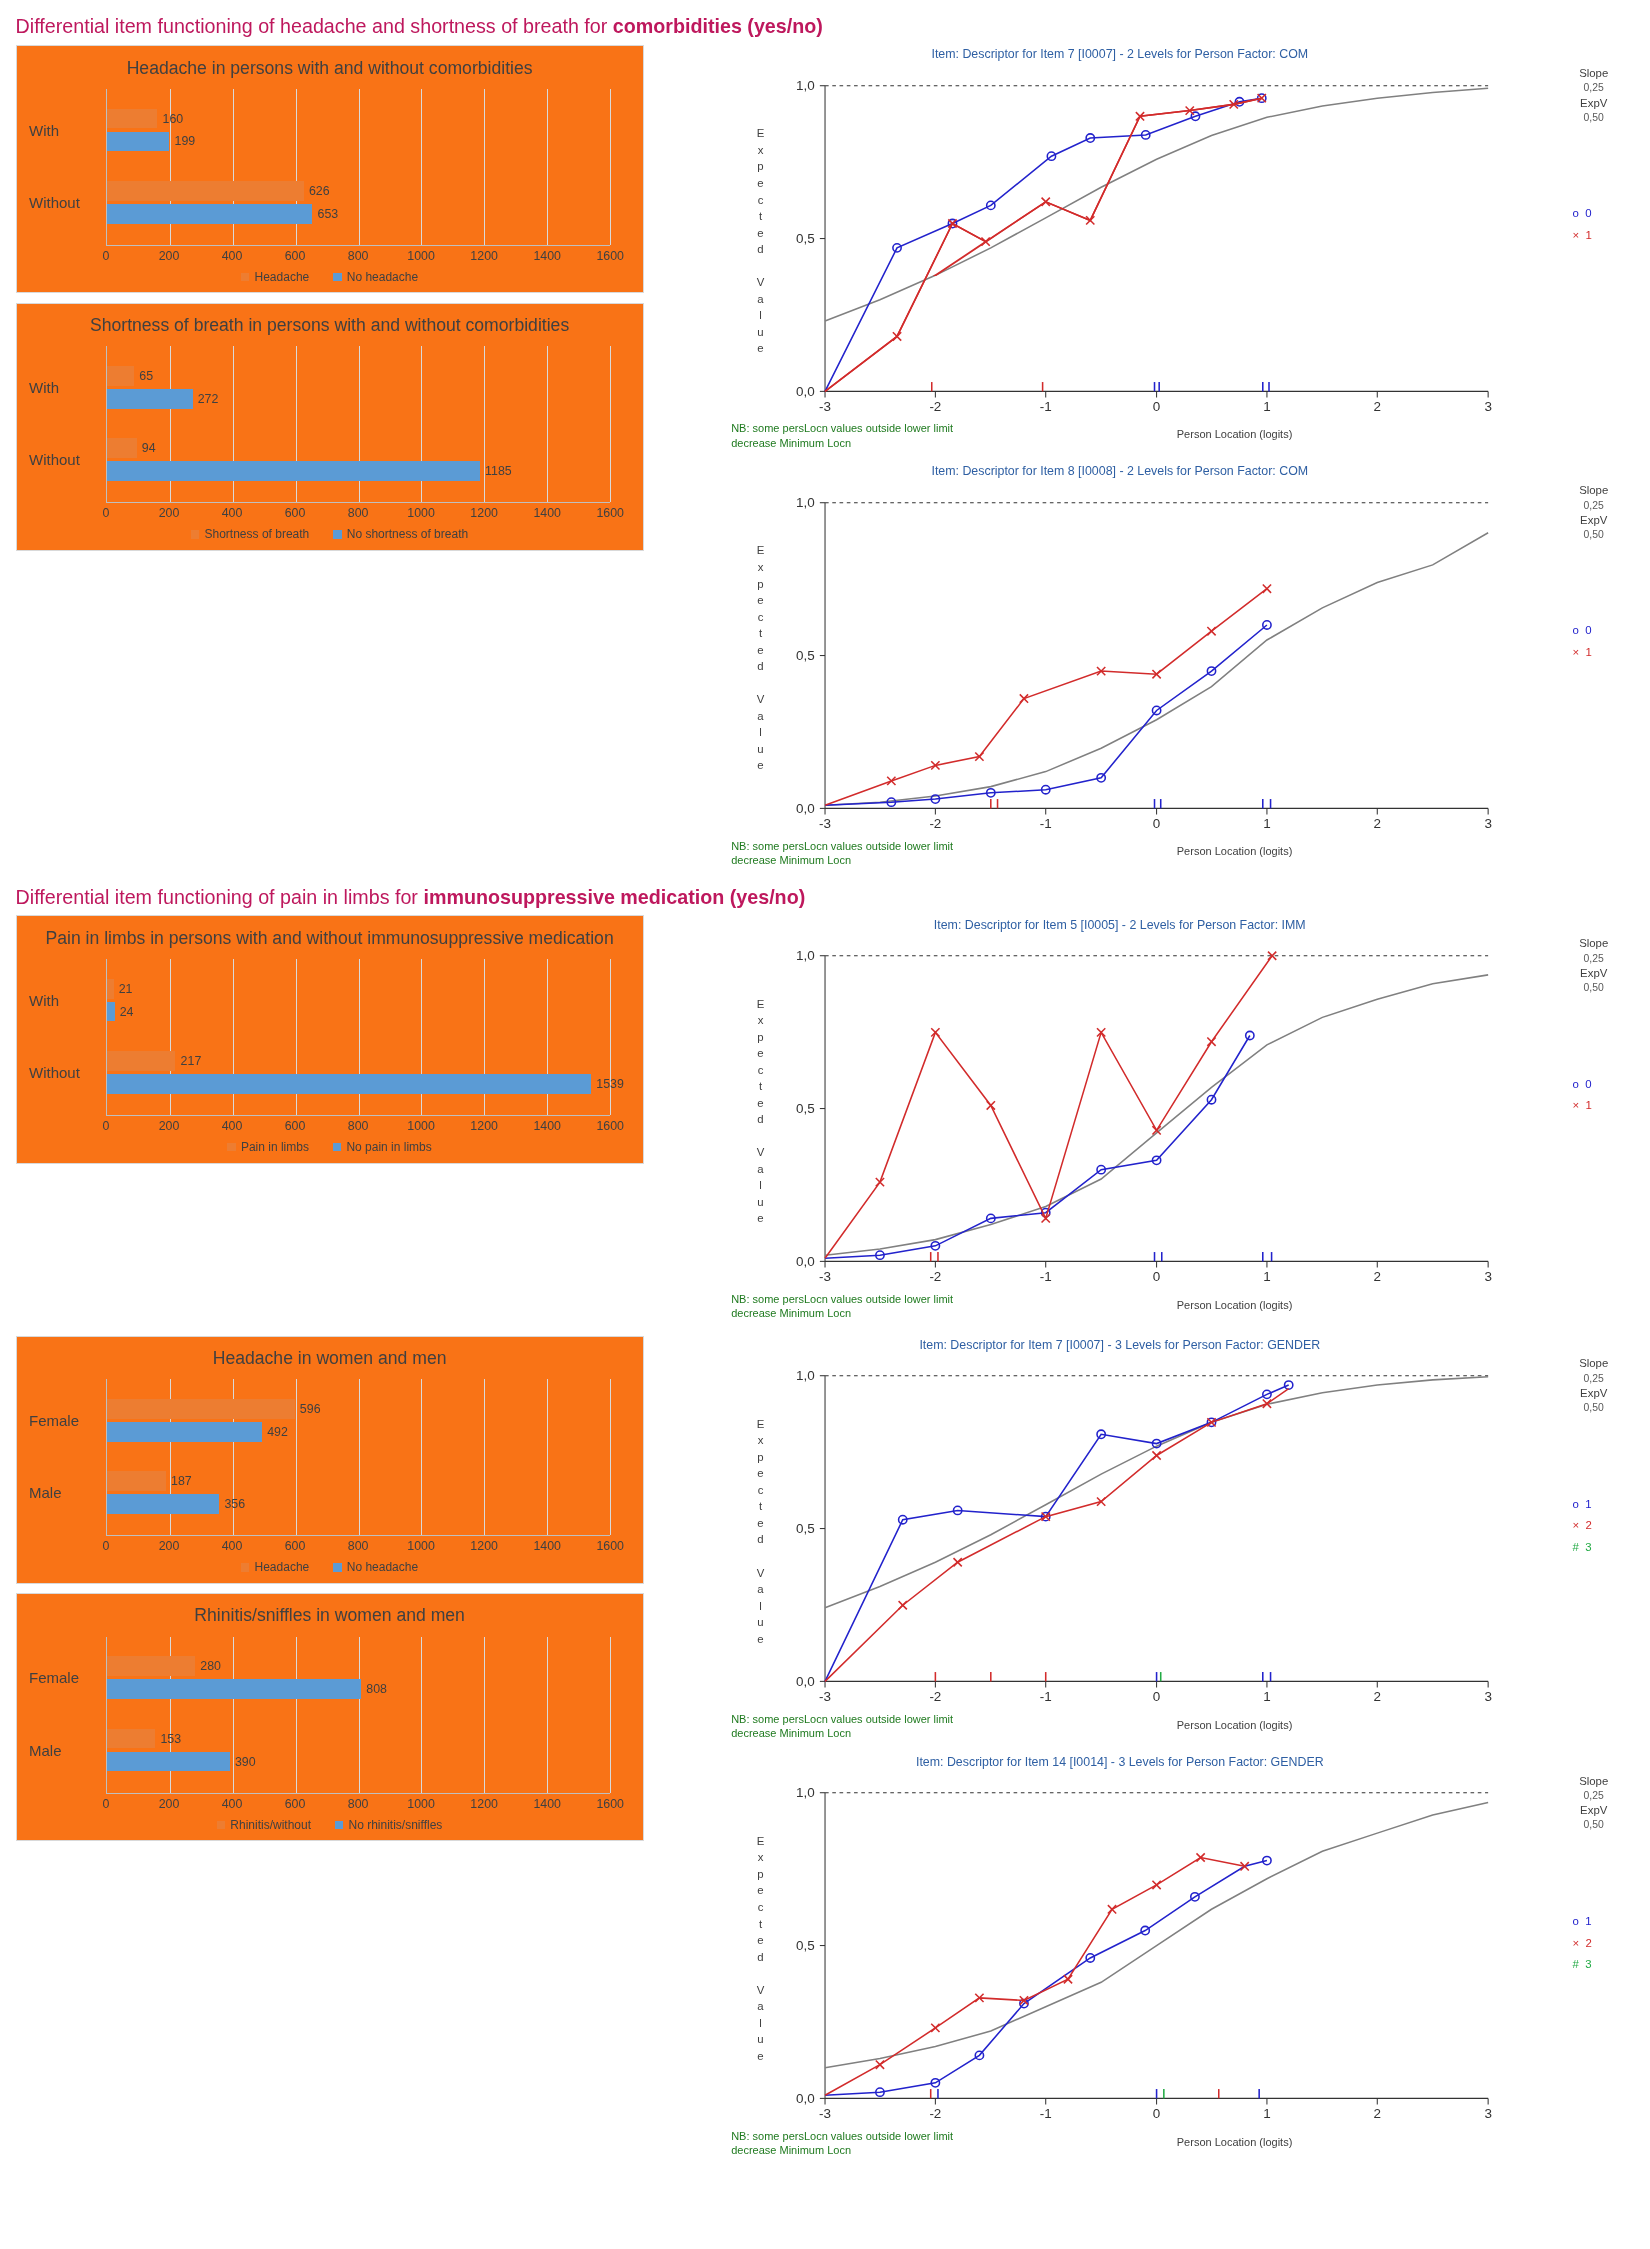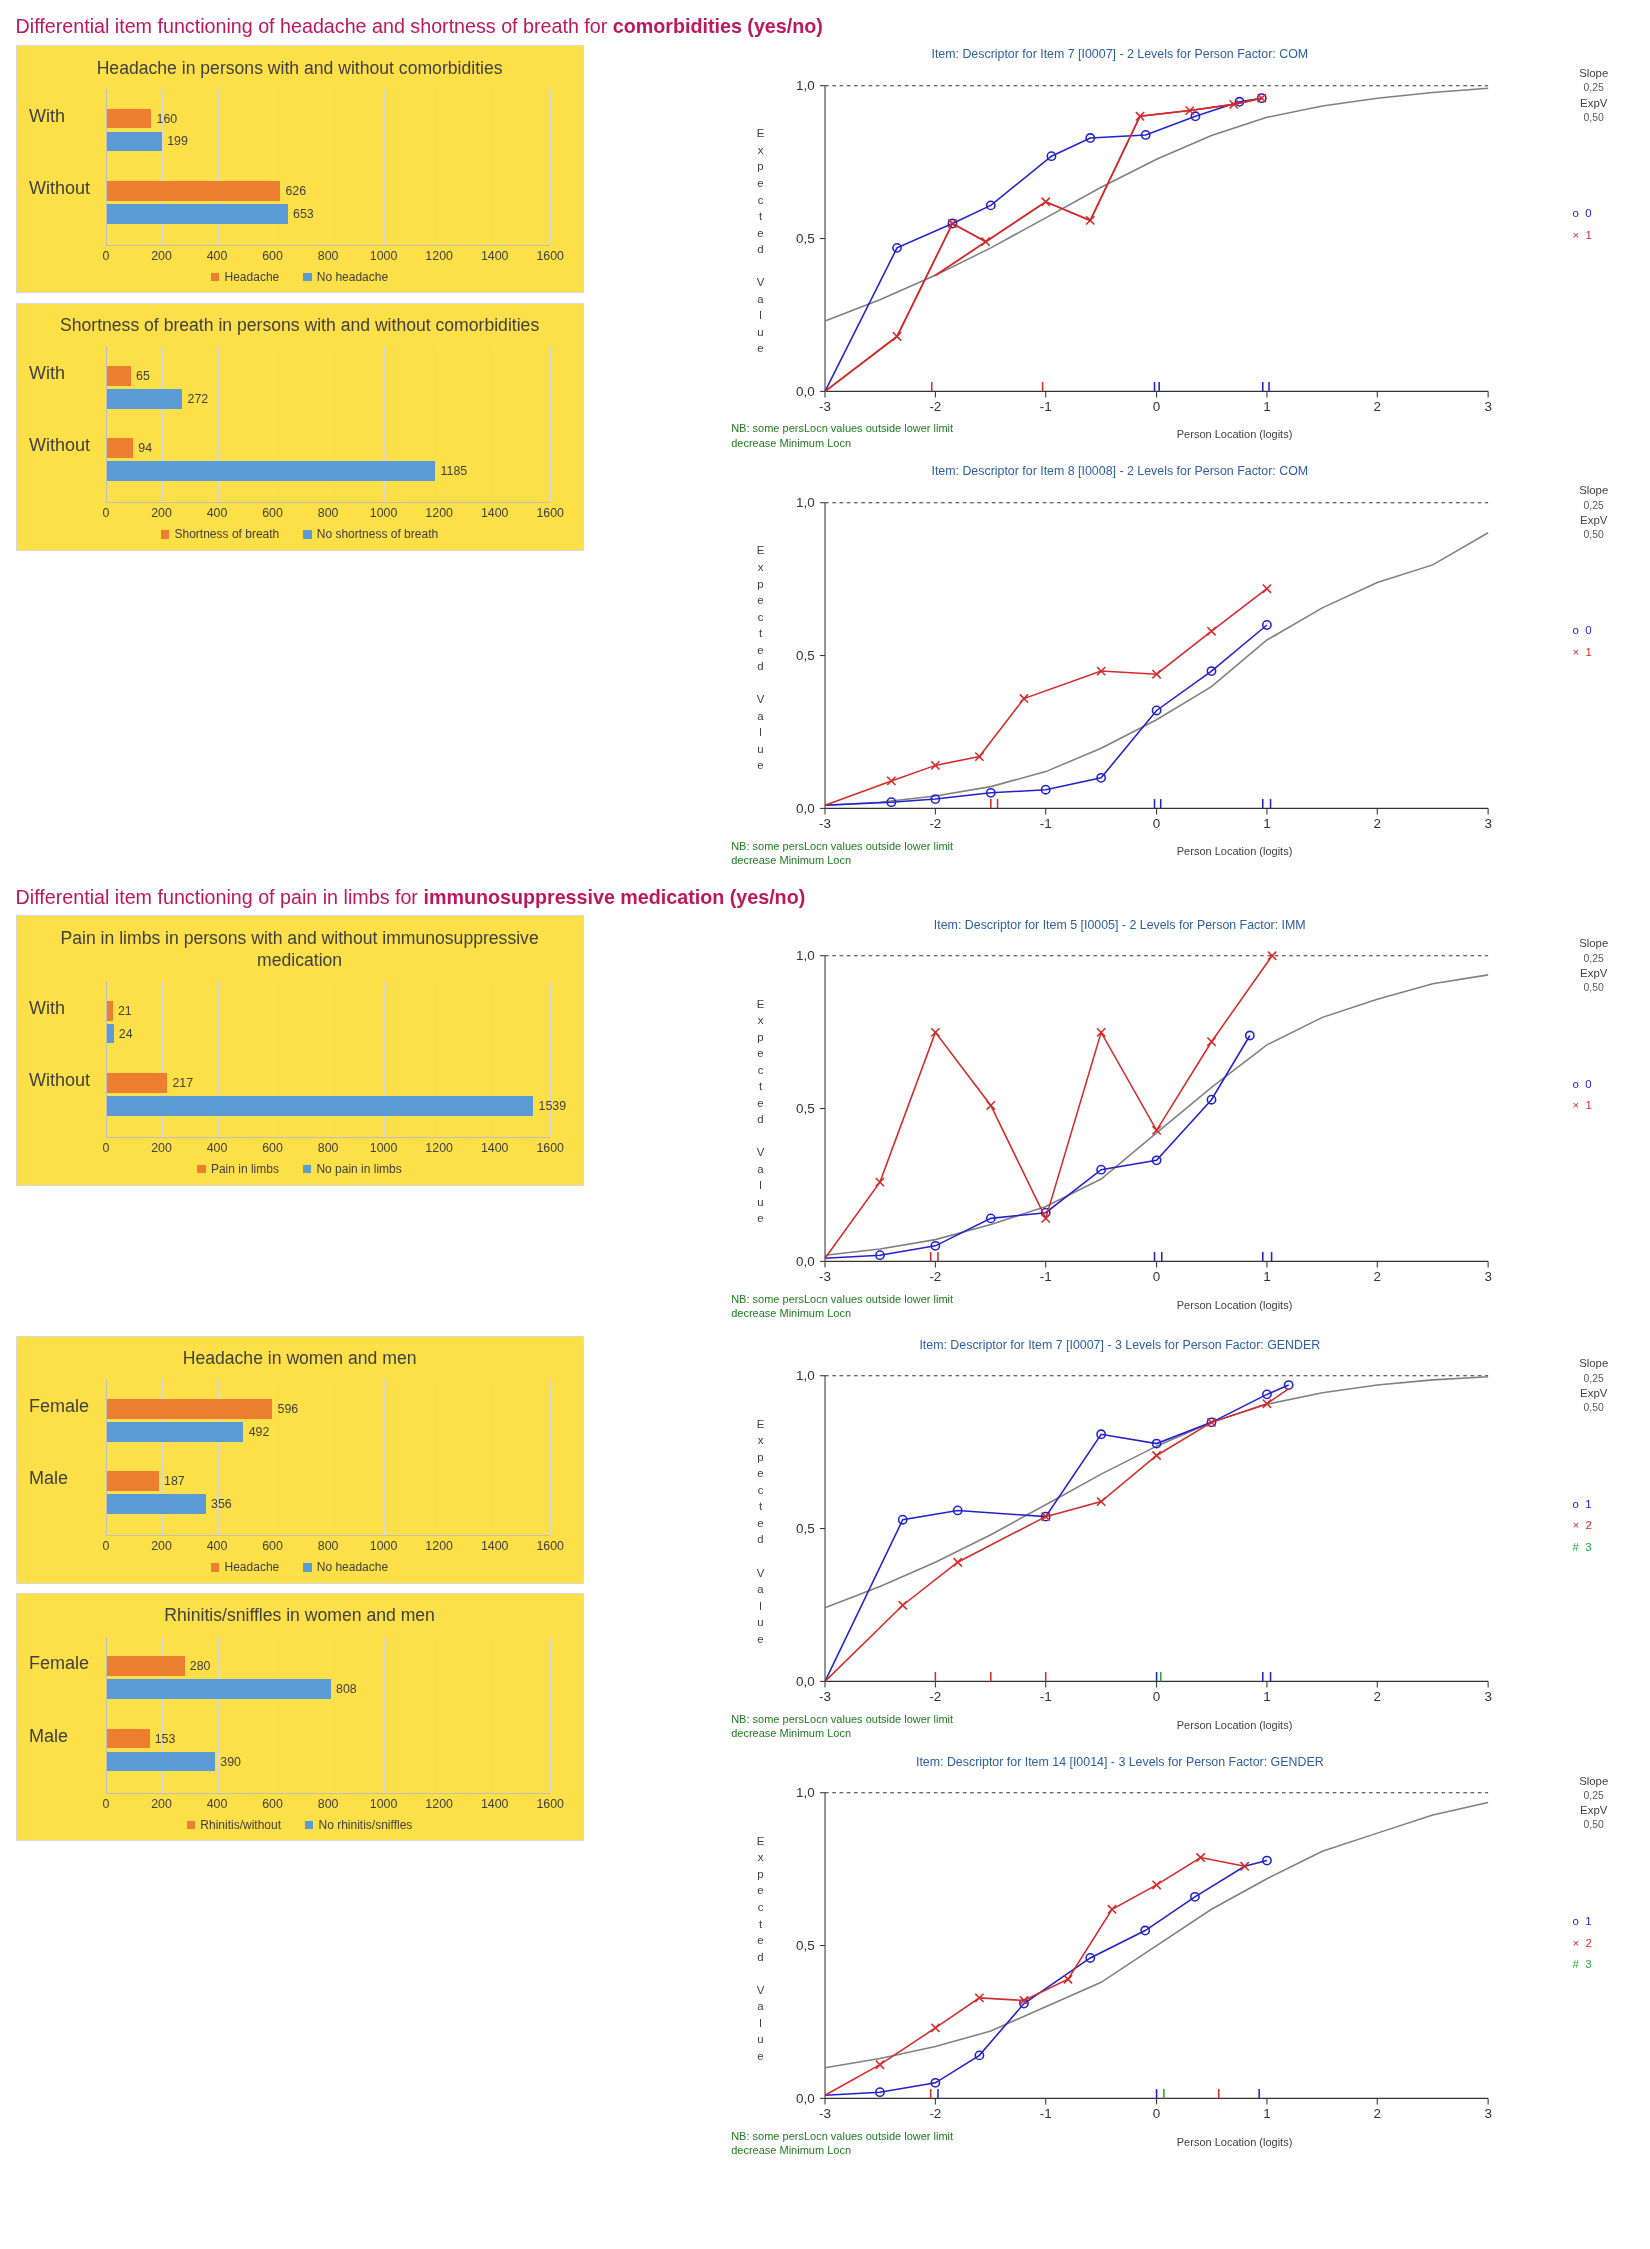--- a/index.html
+++ b/index.html
@@ -38,24 +38,24 @@
     flex: 0 0 700px;
   }
   .right-col {
     flex: 1 1 auto;
     padding-left: 5.2px;
   }
 
   
   .bar-panel {
     border: 0.5px solid #d9d9d9;
-    background: #fde047;
+    background: #f97316;
     padding: 8.3px 11.4px 8.3px 11.4px;
     box-sizing: border-box;
-    width: 568px;
+    width: 628px;
   }
   .bar-title {
     text-align: center;
     font-size: 17.6px;
     color: #404040;
     line-height: 1.25;
     margin: 3.1px 0 9.3px 0;
     font-weight: 400;
   }
   .bar-plot {
@@ -75,24 +75,24 @@
   }
   .grp {
     position: absolute;
     left: 0;
     width: 100%;
     height: 57px;
   }
   .grp .cat-label {
     position: absolute;
     left: -78px;
-    top: 1px;
+    top: 17px;
     width: 73px;
     text-align: left;
-    font-size: 18px;
+    font-size: 15px;
     color: #404040;
   }
   .bar {
     position: absolute;
     height: 19.7px;
     left: 0;
   }
   .bar.orange { background: #ed7d31; top: 4.1px; }
   .bar.blue { background: #5b9bd5; top: 27px; }
   .bar .val {

